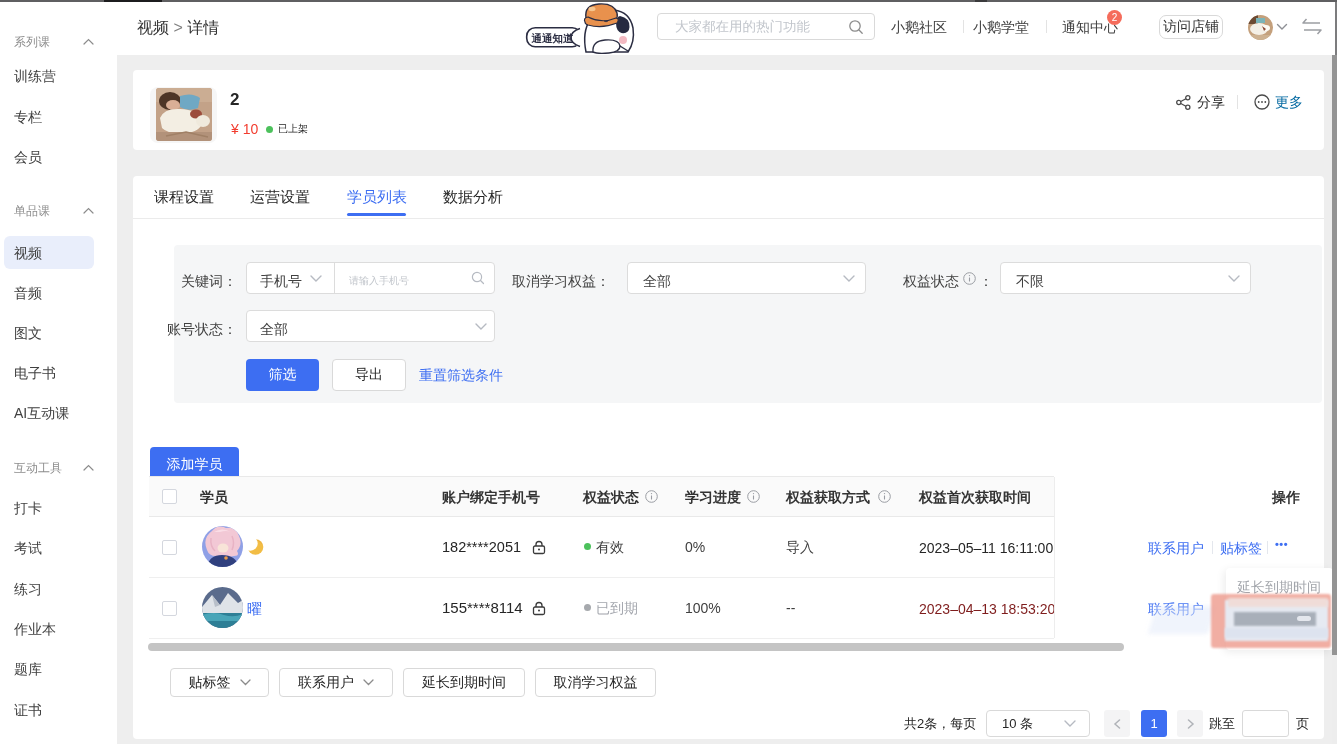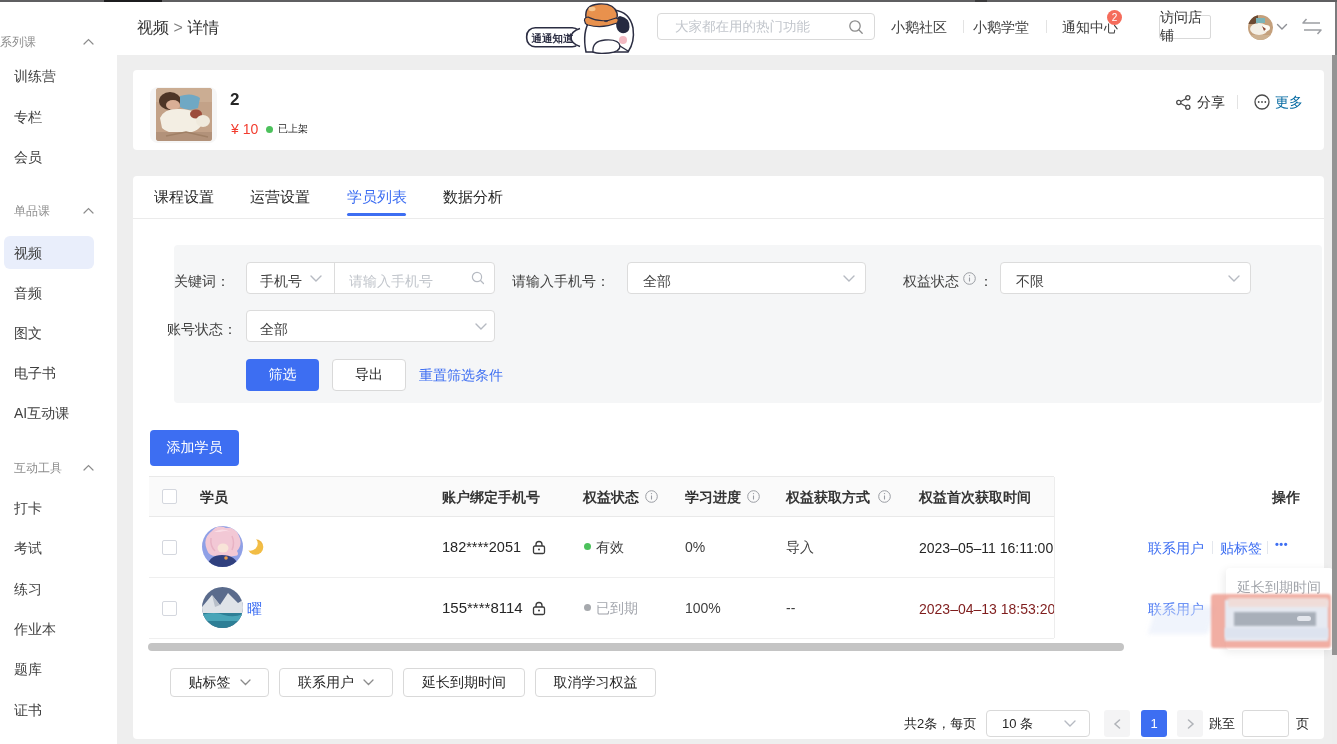--- a/index.html
+++ b/index.html
@@ -55,40 +55,40 @@
 <svg class="abs" style="left:848px;top:19px" width="16" height="16" viewBox="0 0 16 16">
     <circle cx="7" cy="7" r="5.2" fill="none" stroke="#8c8c8c" stroke-width="1.3"></circle>
     <line x1="11" y1="11" x2="14.2" y2="14.2" stroke="#8c8c8c" stroke-width="1.3" stroke-linecap="round"></line>
   </svg>
 <div class="abs t14" style="left:891px;top:17px">小鹅社区</div>
 <div class="vline" style="left:963px;top:20px;height:13px;background:#e3e3e3"></div>
 <div class="abs t14" style="left:973px;top:17px">小鹅学堂</div>
 <div class="vline" style="left:1046px;top:20px;height:13px;background:#e3e3e3"></div>
 <div class="abs t14" style="left:1062px;top:17px">通知中心</div>
 <div class="abs" style="left:1107px;top:10px;width:15px;height:15px;border-radius:50%;background:#f56c5b;color:#fff;font-size:10px;text-align:center;line-height:15px">2</div>
-<div class="abs" style="left:1159px;top:15px;width:52px;height:24px;border:1px solid #d9d9d9;border-radius:2px;font-size:14px;color:#333;display:flex;align-items:center;justify-content:center">访问店铺</div>
+<div class="abs" style="left:1159px;top:15px;width:64px;height:24px;border:1px solid #d9d9d9;border-radius:7px;font-size:14px;color:#333;display:flex;align-items:center;justify-content:center">访问店铺</div>
 <svg class="abs" style="left:1248px;top:15px;border-radius:50%" width="25" height="25" viewBox="0 0 25 25">
   <rect width="25" height="25" fill="#c4a07c"></rect>
   <rect x="0" y="0" width="10" height="9" fill="#6b4a33"></rect>
   <rect x="8" y="3" width="9" height="5" fill="#7ab3b8"></rect>
   <ellipse cx="11" cy="14" rx="9" ry="6" fill="#f4efe6"></ellipse>
   <ellipse cx="18" cy="13" rx="4" ry="3" fill="#fdfbf6"></ellipse>
   <path d="M14 11 l4 3 -2 2 z" fill="#8a4a38"></path>
   <rect x="0" y="20" width="25" height="5" fill="#cdb191"></rect>
 </svg>
 <svg class="abs" style="left:1276px;top:23px" width="12" height="8" viewBox="0 0 12 8">
     <path d="M1.5 1.5 L6 6 L10.5 1.5" fill="none" stroke="#8e9095" stroke-width="1.4" stroke-linecap="round"></path>
   </svg>
 <svg class="abs" style="left:1302px;top:18px" width="20" height="17" viewBox="0 0 20 17">
     <path d="M4.5 1 L1 5 L18 5" fill="none" stroke="#9c9ea3" stroke-width="1.5" stroke-linejoin="round"></path>
     <path d="M15.5 16 L19 12 L2 12" fill="none" stroke="#9c9ea3" stroke-width="1.5" stroke-linejoin="round"></path>
   </svg>
 
 <div class="abs" style="left:0;top:55px;width:117px;height:689px;background:#fff"></div>
-<div class="abs t12" style="left:0;top:34px">系列课</div>
+<div class="abs t12" style="left:14px;top:34px">系列课</div>
 <svg class="abs" style="left:83px;top:38px" width="11" height="7" viewBox="0 0 11 7">
     <path d="M1 6 L5.5 1.5 L10 6" fill="none" stroke="#8c8c8c" stroke-width="1.2" stroke-linecap="round"></path>
   </svg>
 <div class="abs t14" style="left:14px;top:66px">训练营</div>
 <div class="abs t14" style="left:14px;top:107px">专栏</div>
 <div class="abs t14" style="left:14px;top:147px">会员</div>
 <div class="abs t12" style="left:14px;top:203px">单品课</div>
 <svg class="abs" style="left:83px;top:207px" width="11" height="7" viewBox="0 0 11 7">
     <path d="M1 6 L5.5 1.5 L10 6" fill="none" stroke="#8c8c8c" stroke-width="1.2" stroke-linecap="round"></path>
   </svg>
@@ -150,33 +150,33 @@
 
 <div class="card" id="cardB" style="left:133px;top:176px;width:1191px;height:563px"></div>
 <div class="abs" style="left:154px;top:189px;font-size:15px;line-height:16px;color:#262626">课程设置</div>
 <div class="abs" style="left:250px;top:189px;font-size:15px;line-height:16px;color:#262626">运营设置</div>
 <div class="abs" style="left:347px;top:189px;font-size:15px;line-height:16px;color:#3d6ef2">学员列表</div>
 <div class="abs" style="left:443px;top:189px;font-size:15px;line-height:16px;color:#262626">数据分析</div>
 <div class="abs" style="left:347px;top:213px;width:59px;height:3px;background:#3d6ef2;border-radius:2px"></div>
 <div class="hline" style="left:133px;top:218px;width:1191px"></div>
 
 <div class="abs" style="left:174px;top:245px;width:1148px;height:158px;background:#f5f6f7;border-radius:4px"></div>
-<div class="abs t14" style="left:174px;top:271px;width:56px;text-align:right">关键词：</div>
+<div class="abs t14" style="left:181px;top:271px;width:56px;text-align:right">关键词：</div>
 <div class="selbox" style="left:246px;top:262px;width:249px;height:32px"></div>
 <div class="vline" style="left:334px;top:262px;height:32px;background:#dcdcdc"></div>
 <div class="abs t14" style="left:260px;top:271px">手机号</div>
 <svg class="abs" style="left:310px;top:275px" width="12" height="7" viewBox="0 0 12 7">
     <path d="M1 1 L6 6 L11 1" fill="none" stroke="#b6bac2" stroke-width="1.4" stroke-linecap="round"></path>
   </svg>
-<div class="abs" style="left:349px;top:271px;font-size:14px;line-height:20px;color:#c2c6cc">请输入手机号</div>
+<div class="abs" style="left:349px;top:271px;font-size:10px;line-height:20px;color:#c2c6cc">请输入手机号</div>
 <svg class="abs" style="left:471px;top:271px" width="14" height="14" viewBox="0 0 14 14">
     <circle cx="6" cy="6" r="4.6" fill="none" stroke="#b6bac2" stroke-width="1.2"></circle>
     <line x1="9.5" y1="9.5" x2="12.5" y2="12.5" stroke="#b6bac2" stroke-width="1.2" stroke-linecap="round"></line>
   </svg>
-<div class="abs t14" style="left:512px;top:271px">请输入手机号：</div>
+<div class="abs t14" style="left:512px;top:271px">取消学习权益：</div>
 <div class="selbox" style="left:627px;top:262px;width:239px;height:32px"></div>
 <div class="abs t14" style="left:643px;top:271px">全部</div>
 <svg class="abs" style="left:843px;top:275px" width="12" height="7" viewBox="0 0 12 7">
     <path d="M1 1 L6 6 L11 1" fill="none" stroke="#b6bac2" stroke-width="1.4" stroke-linecap="round"></path>
   </svg>
 <div class="abs t14" style="left:903px;top:271px">权益状态</div>
 <svg class="abs" style="left:963px;top:272px" width="13" height="13" viewBox="0 0 13 13">
     <circle cx="6.5" cy="6.5" r="5.8" fill="none" stroke="#9a9da3" stroke-width="1"></circle>
     <line x1="6.5" y1="5.5" x2="6.5" y2="9.5" stroke="#9a9da3" stroke-width="1.1"></line>
     <circle cx="6.5" cy="3.6" r="0.7" fill="#9a9da3"></circle>
@@ -190,21 +190,21 @@
 <div class="abs t14" style="left:167px;top:319px">账号状态：</div>
 <div class="selbox" style="left:246px;top:310px;width:249px;height:32px"></div>
 <div class="abs t14" style="left:260px;top:319px">全部</div>
 <svg class="abs" style="left:475px;top:323px" width="12" height="7" viewBox="0 0 12 7">
     <path d="M1 1 L6 6 L11 1" fill="none" stroke="#b6bac2" stroke-width="1.4" stroke-linecap="round"></path>
   </svg>
 <div class="btn-blue" style="left:246px;top:359px;width:73px;height:32px">筛选</div>
 <div class="btn-white" style="left:332px;top:359px;width:74px;height:32px">导出</div>
 <div class="abs" style="left:419px;top:368px;font-size:14px;line-height:15px;color:#3d6ef2">重置筛选条件</div>
 
-<div class="btn-blue" style="left:150px;top:430px;width:89px;height:36px">添加学员</div>
+<div class="btn-blue" style="left:150px;top:447px;width:89px;height:36px">添加学员</div>
 
 <div class="hline" style="left:149px;top:476px;width:905px;background:#e9e9e9"></div>
 <div class="abs" style="left:149px;top:477px;width:905px;height:39px;background:#fafafa"></div>
 <div class="hline" style="left:149px;top:516px;width:905px;background:#e9e9e9"></div>
 <div class="abs" style="left:162px;top:489px;width:15px;height:15px;background:#fff;border:1px solid #d4d7de;border-radius:2px"></div>
 <div class="abs t14 bold" style="left:200px;top:487px">学员</div>
 <div class="abs t14 bold" style="left:442px;top:487px">账户绑定手机号</div>
 <div class="abs t14 bold" style="left:583px;top:487px">权益状态</div>
 <svg class="abs" style="left:645px;top:490px" width="13" height="13" viewBox="0 0 13 13">
     <circle cx="6.5" cy="6.5" r="5.8" fill="none" stroke="#9a9da3" stroke-width="1"></circle>

